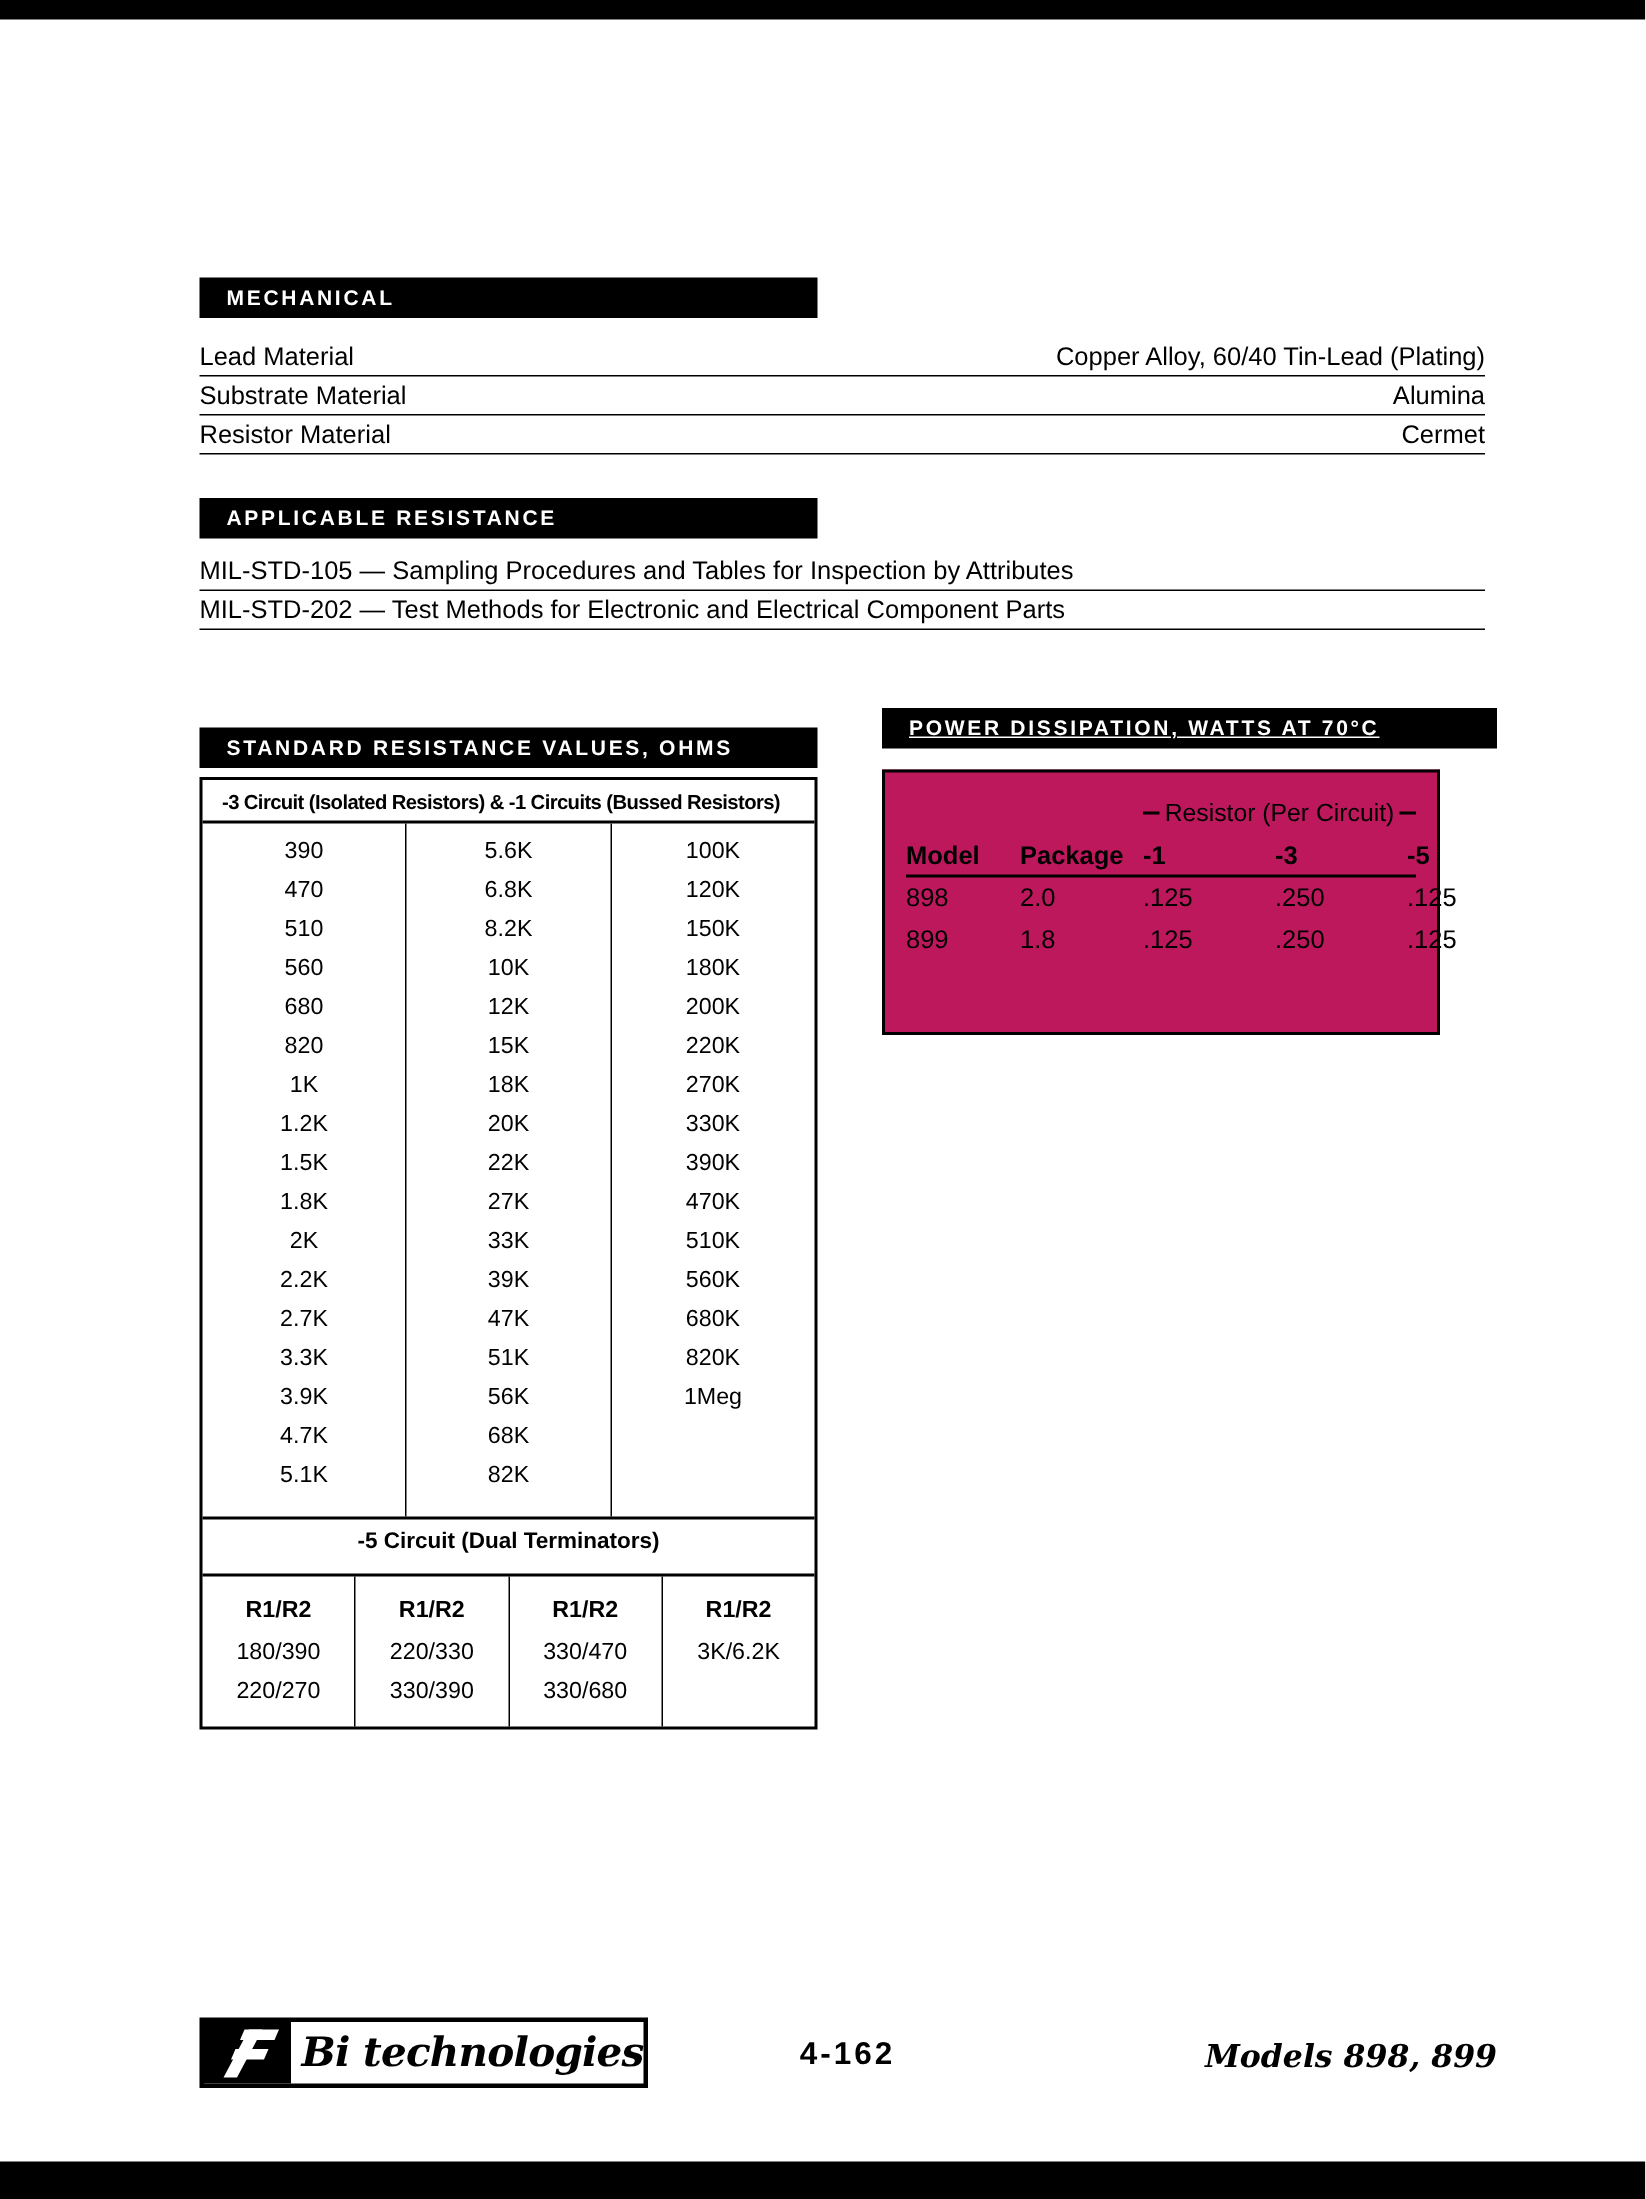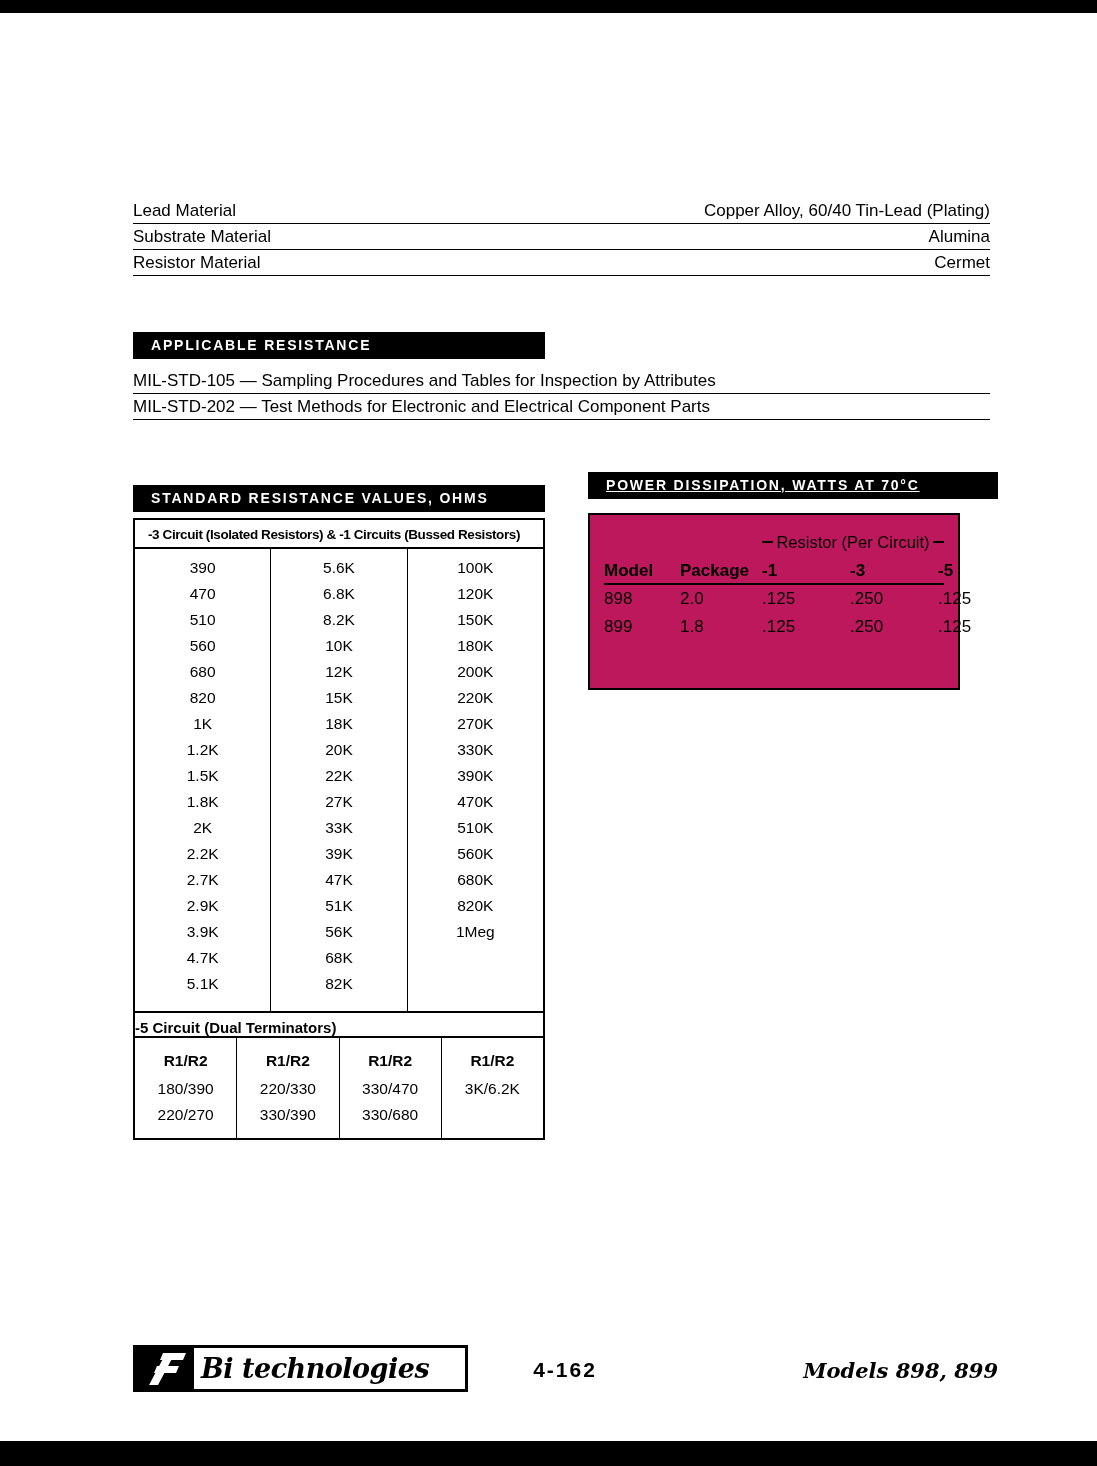--- a/index.html
+++ b/index.html
@@ -36,38 +36,38 @@
   .res-group-header {
     height:29px; line-height:29px; border-bottom:2px solid #000;
     font-weight:bold; font-size:13.5px; letter-spacing:-0.4px; padding-left:13px; white-space:nowrap; overflow:hidden;
   }
   .res-grid { display:flex; }
   .res-col { flex:1; border-right:1.5px solid #000; padding:6px 0 14px; }
   .res-col:last-child { border-right:none; }
   .res-cell { height:26px; line-height:26px; text-align:center; font-size:15.5px; }
   .dual-header {
     border-top:2px solid #000; border-bottom:2px solid #000;
-    height:27px; line-height:30px; text-align:left; font-weight:bold; font-size:15px;
+    height:40px; line-height:30px; text-align:center; font-weight:bold; font-size:15px;
   }
   .res-grid.dual .res-col { padding:8px 0 10px; }
   .res-cell.r1r2 { font-weight:bold; height:30px; line-height:30px; }
 
   .power-table {
     position:absolute; left:588px; top:513px; width:372px; height:177px;
     border:2px solid #000; padding:12px 14px 0 14px; background:#be185d;
   }
   .span-header { display:flex; align-items:center; margin-left:158px; height:30px; }
   .hline { flex:1; border-top:2px solid #000; }
   .span-text { padding:0 3px; font-size:16.5px; white-space:nowrap; }
   .prow { display:grid; grid-template-columns:76px 82px 88px 88px 1fr; height:28px; line-height:28px; font-size:17px; }
   .prow.phead-row { font-weight:bold; border-bottom:2px solid #000; }
   .pcell { text-align:left; }
 
   .logo-box {
-    position:absolute; left:133px; top:1345px; width:335px; height:47px;
+    position:absolute; left:133px; top:1345px; width:299px; height:47px;
     border:3px solid #000; display:flex; align-items:center; gap:7px; background:#fff;
   }
   .logo-mark { width:58px; height:100%; background:#000; display:flex; align-items:center; justify-content:center; }
   .logo-text {
     font-family:"DejaVu Serif","Liberation Serif",serif; font-style:italic; font-weight:bold;
     font-size:27px; letter-spacing:-0.5px; white-space:nowrap;
   }
   .page-num {
     position:absolute; left:505px; top:1358px; width:120px; text-align:center;
     font-weight:bold; font-size:21px; letter-spacing:2px;
@@ -78,20 +78,21 @@
   }
 </style>
 </head>
 <body>
 
 <div class="page">
 
   <div class="bar top"></div>
 
   <section class="sec-mechanical">
+    <div class="black-header">MECHANICAL</div>
     <div class="spec-rows">
         <div class="spec-row">
           <span class="spec-label">Lead Material</span>
           <span class="spec-value">Copper Alloy, 60/40 Tin-Lead (Plating)</span>
         </div>
         <div class="spec-row">
           <span class="spec-label">Substrate Material</span>
           <span class="spec-value">Alumina</span>
         </div>
         <div class="spec-row">
@@ -122,21 +123,21 @@
           <div class="res-cell">560</div>
           <div class="res-cell">680</div>
           <div class="res-cell">820</div>
           <div class="res-cell">1K</div>
           <div class="res-cell">1.2K</div>
           <div class="res-cell">1.5K</div>
           <div class="res-cell">1.8K</div>
           <div class="res-cell">2K</div>
           <div class="res-cell">2.2K</div>
           <div class="res-cell">2.7K</div>
-          <div class="res-cell">2.9K</div>
+          <div class="res-cell">3.3K</div>
           <div class="res-cell">3.9K</div>
           <div class="res-cell">4.7K</div>
           <div class="res-cell">5.1K</div>
         </div>
         <div class="res-col">
           <div class="res-cell">5.6K</div>
           <div class="res-cell">6.8K</div>
           <div class="res-cell">8.2K</div>
           <div class="res-cell">10K</div>
           <div class="res-cell">12K</div>

